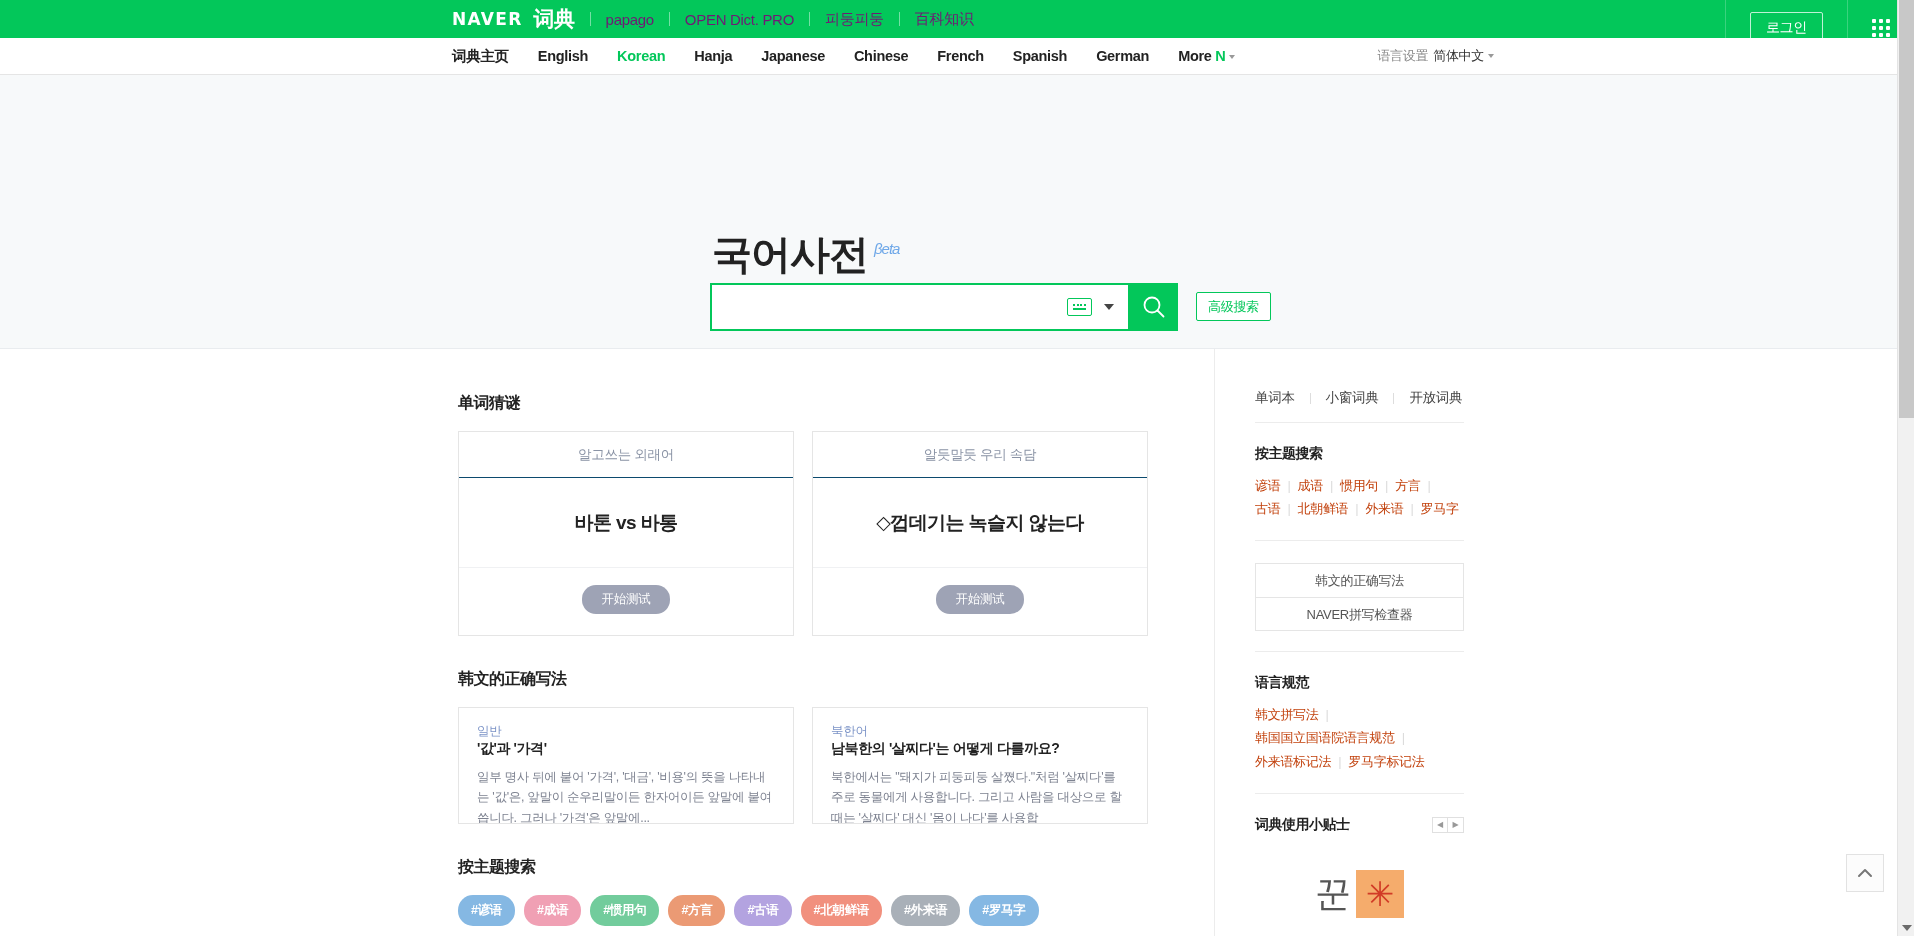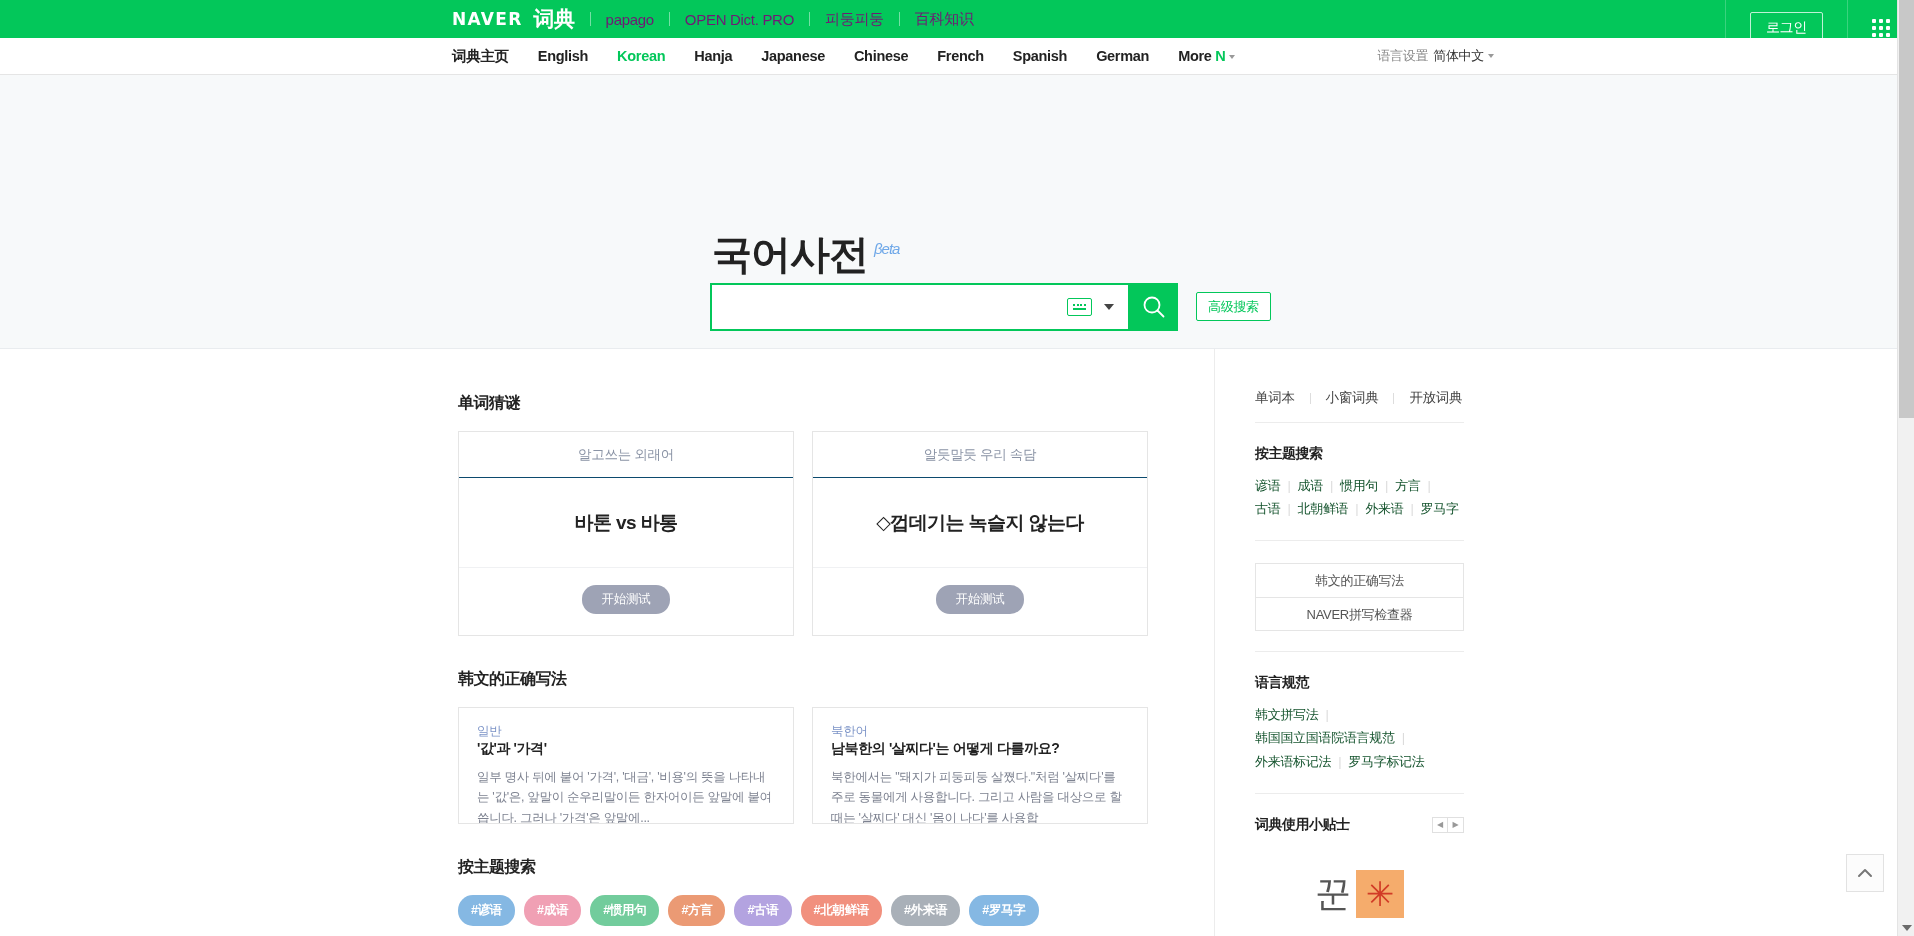--- a/index.html
+++ b/index.html
@@ -341,21 +341,21 @@
   .aside-tabs a { color: #444; text-decoration: none; letter-spacing: -0.3px; }
   .tab-sep { width: 1px; height: 11px; background: #ddd; margin: 0 15px; }
 
   .aside-block { padding-top: 22px; padding-bottom: 20px; border-bottom: 1px solid #ececec; }
   .aside-block.nb { border-bottom: none; }
   .aside-h {
     font-size: 14px; font-weight: bold; color: #222;
     letter-spacing: -0.5px; margin-bottom: 11px;
   }
   .link-list { font-size: 13px; line-height: 1.78; color: #888; letter-spacing: -0.3px; }
-  .link-list a { color: #14532d; text-decoration: none; text-align: center; }
+  .link-list a { color: #c2410c; text-decoration: none; text-align: center; }
   .link-list .sp { color: #dcdcdc; margin: 0 7px; }
 
   .btn-stack { border: 1px solid #e5e5e5; }
   .btn-stack div {
     height: 33px; line-height: 33px;
     text-align: center;
     font-size: 13px;
     color: #555;
     cursor: pointer;
     letter-spacing: -0.3px;

